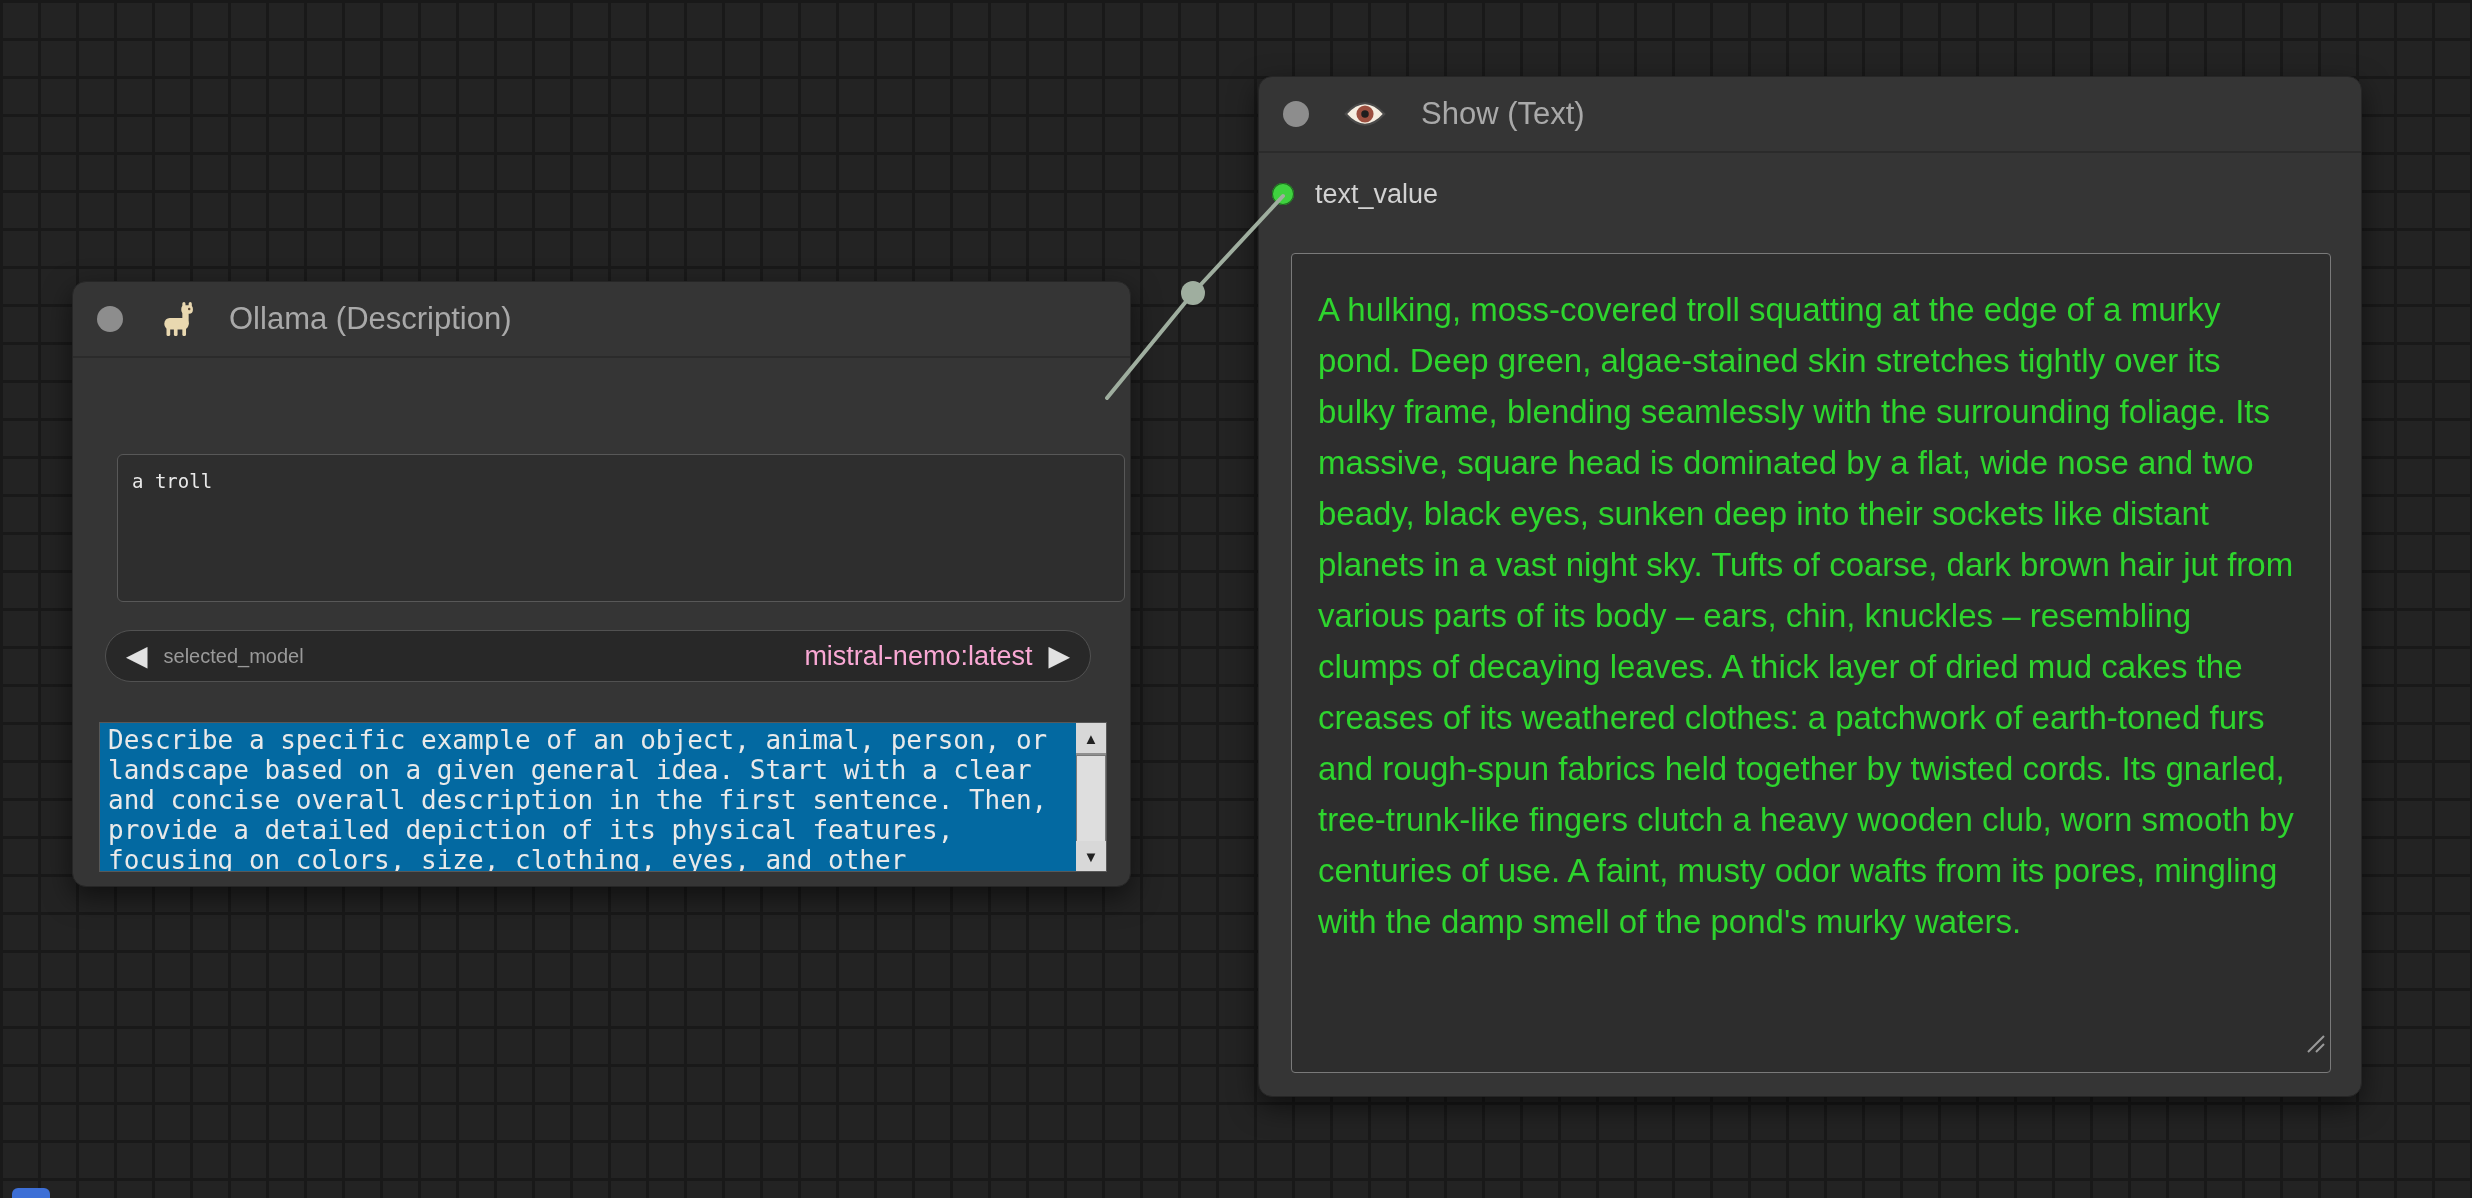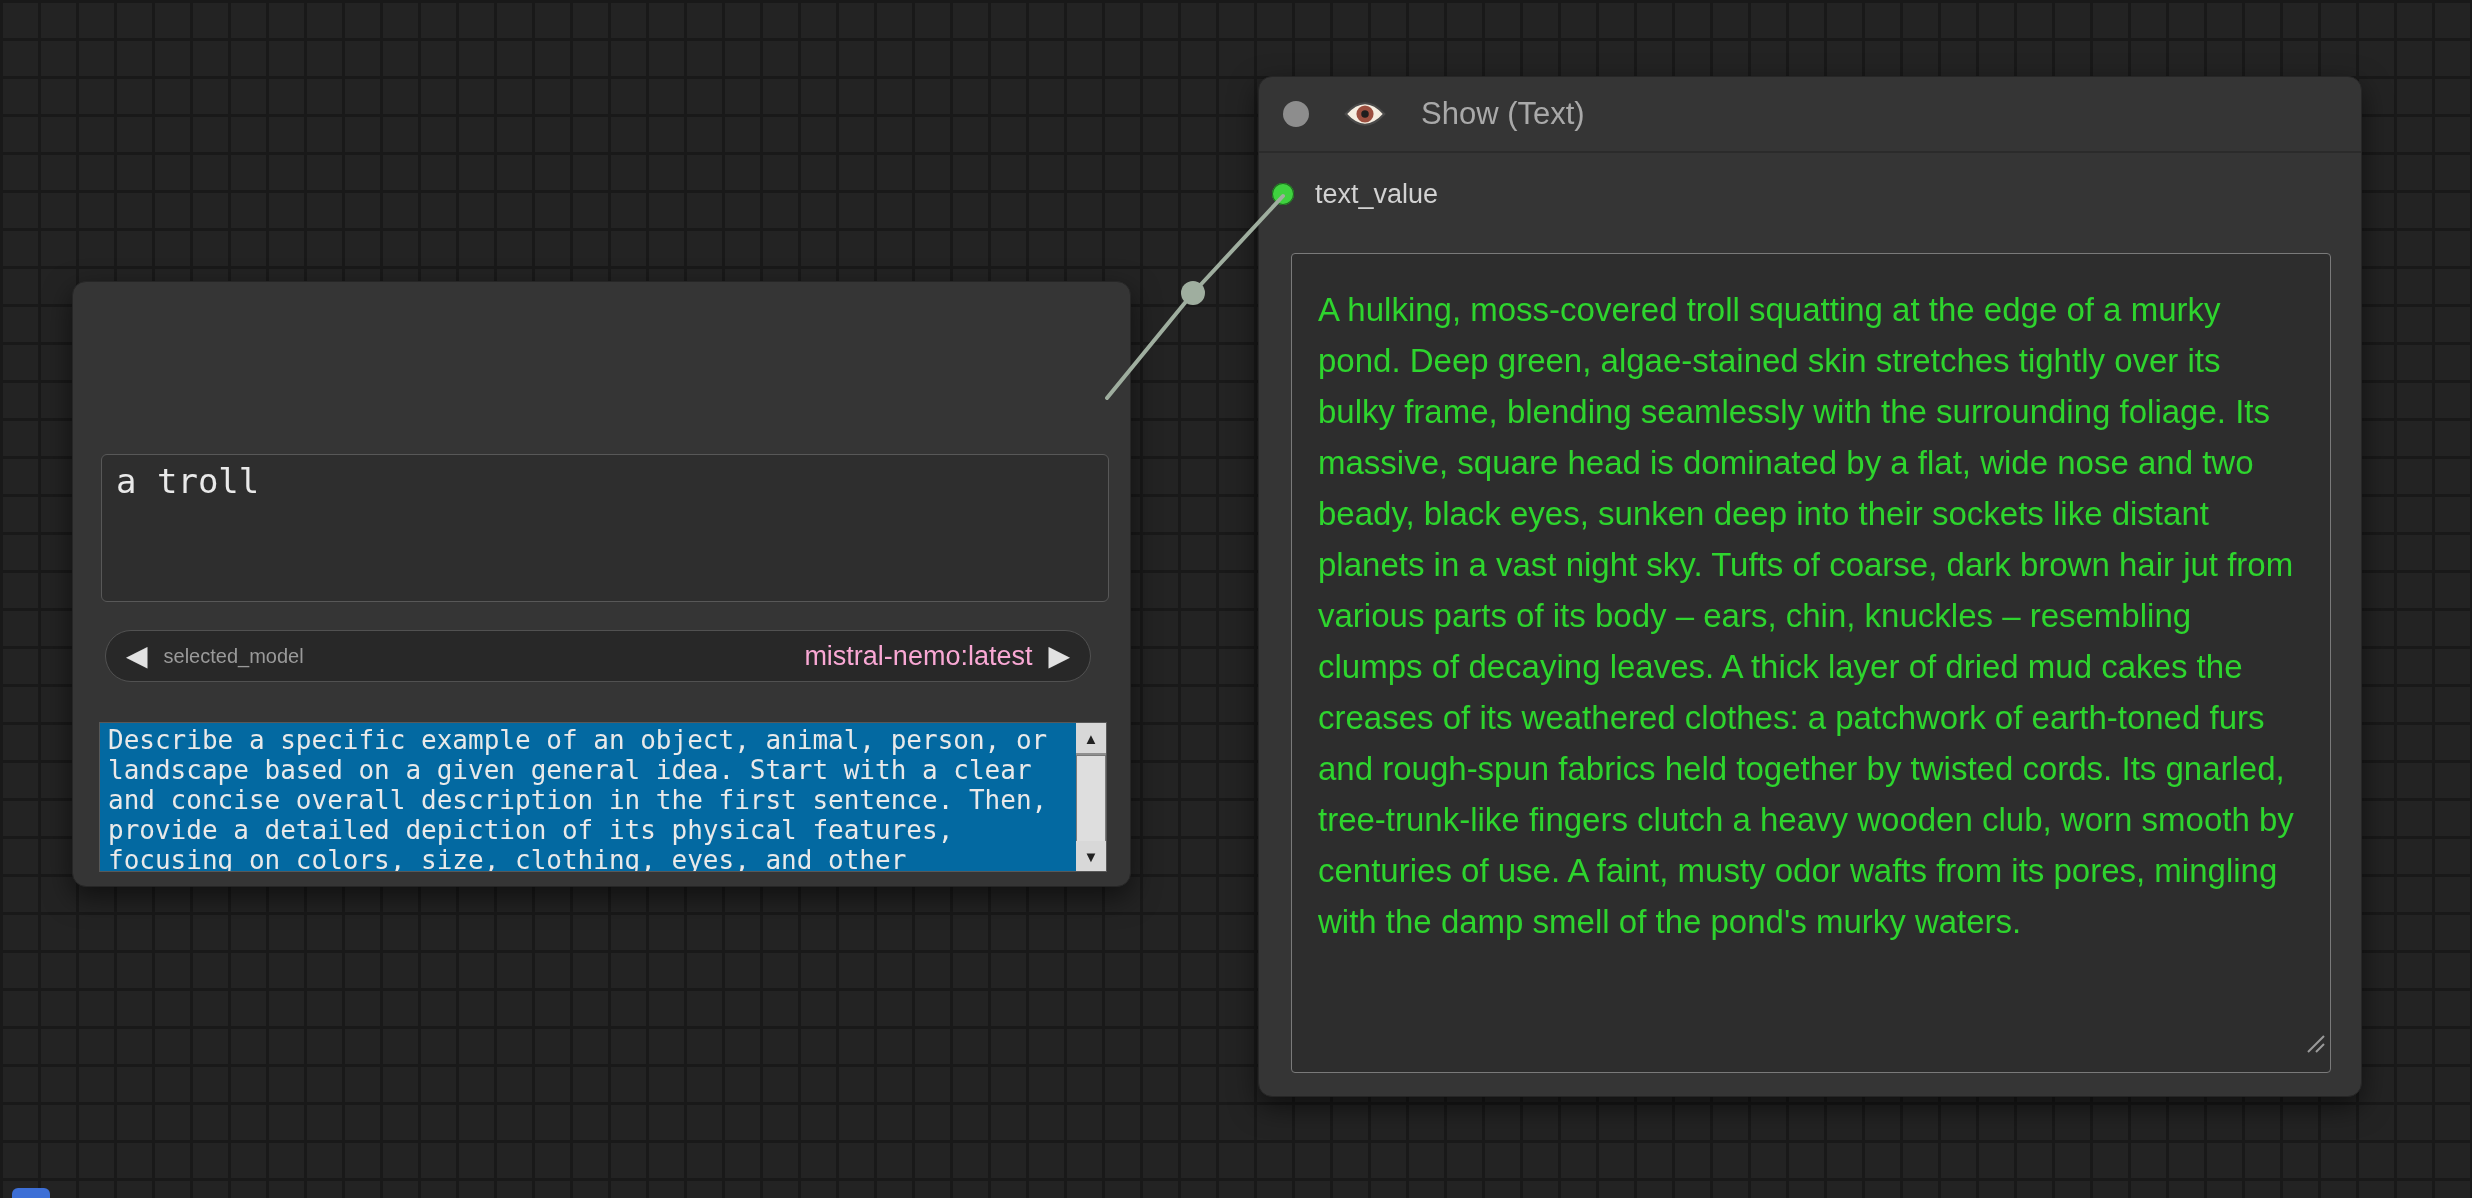--- a/index.html
+++ b/index.html
@@ -47,25 +47,25 @@
   .slot-label { position:absolute; top:50%; transform:translateY(-50%);
     font-size:27px; color:#d2d2d2; white-space:nowrap; }
 
   
   #node-ollama { left:72px; top:281px; width:1059px; height:606px; }
   #ollama-output-row { top:96px; }
   #ollama-output-row .slot-dot { right:13px; }
   #ollama-output-row .slot-label { right:56px; }
 
   .prompt-box {
-    position:absolute; left:28px; top:172px; width:1008px; height:148px;
+    position:absolute; left:44px; top:172px; width:1008px; height:148px;
     background:#2e2e2e; border:1px solid #585858; border-radius:6px;
     padding:10px 14px;
     font-family:"DejaVu Sans Mono", monospace;
-    font-size:34px; line-height:32px; color:#e9e9e9;
+    font-size:19px; line-height:32px; color:#e9e9e9;
     overflow:hidden; white-space:pre-wrap;
   }
 
   .combo-widget {
     position:absolute; left:32px; top:348px; width:986px; height:52px;
     background:#282828; border:1px solid #515151; border-radius:26px;
     display:flex; align-items:center; padding:0 20px; gap:16px;
   }
   .combo-arrow { font-size:28px; color:#e2e2e2; line-height:1; flex:none; }
   .combo-label { font-size:20px; color:#9a9a9a; flex:none; }
@@ -126,20 +126,39 @@
 </style>
 </head>
 <body>
 
 <svg id="links" width="2472" height="1198" viewBox="0 0 2472 1198">
   <polyline points="1107,398 1193,293 1283,196" fill="none" stroke="#9fae9f" stroke-width="4" stroke-linecap="round" stroke-linejoin="round"></polyline>
   <circle cx="1193" cy="293" r="12" fill="#9fae9f"></circle>
 </svg>
 
 <div class="node" id="node-ollama">
+  <div class="node-title">
+    <span class="collapse-dot"></span>
+    <span class="node-icon">
+      <svg width="38" height="38" viewBox="0 0 36 36">
+        <g fill="#e9d8b0">
+          <rect x="24" y="2" width="3" height="6" rx="1.5"></rect>
+          <rect x="30" y="2" width="3" height="6" rx="1.5"></rect>
+          <rect x="23" y="5" width="11" height="8" rx="3.5"></rect>
+          <rect x="24" y="9" width="6" height="15" rx="2"></rect>
+          <rect x="7" y="17" width="23" height="11" rx="5"></rect>
+          <rect x="9" y="26" width="3.5" height="8" rx="1"></rect>
+          <rect x="16" y="26" width="3.5" height="8" rx="1"></rect>
+          <rect x="24" y="26" width="3.5" height="8" rx="1"></rect>
+        </g>
+        <circle cx="30.5" cy="8.5" r="1.2" fill="#5a4632"></circle>
+      </svg>
+    </span>
+    <span class="node-title-text">Ollama (Description)</span>
+  </div>
 
 
   <div class="prompt-box">a troll</div>
 
   <div class="combo-widget">
     <span class="combo-arrow">◀</span>
     <span class="combo-label">selected_model</span>
     <span class="combo-spacer"></span>
     <span class="combo-value">mistral-nemo:latest</span>
     <span class="combo-arrow">▶</span>

